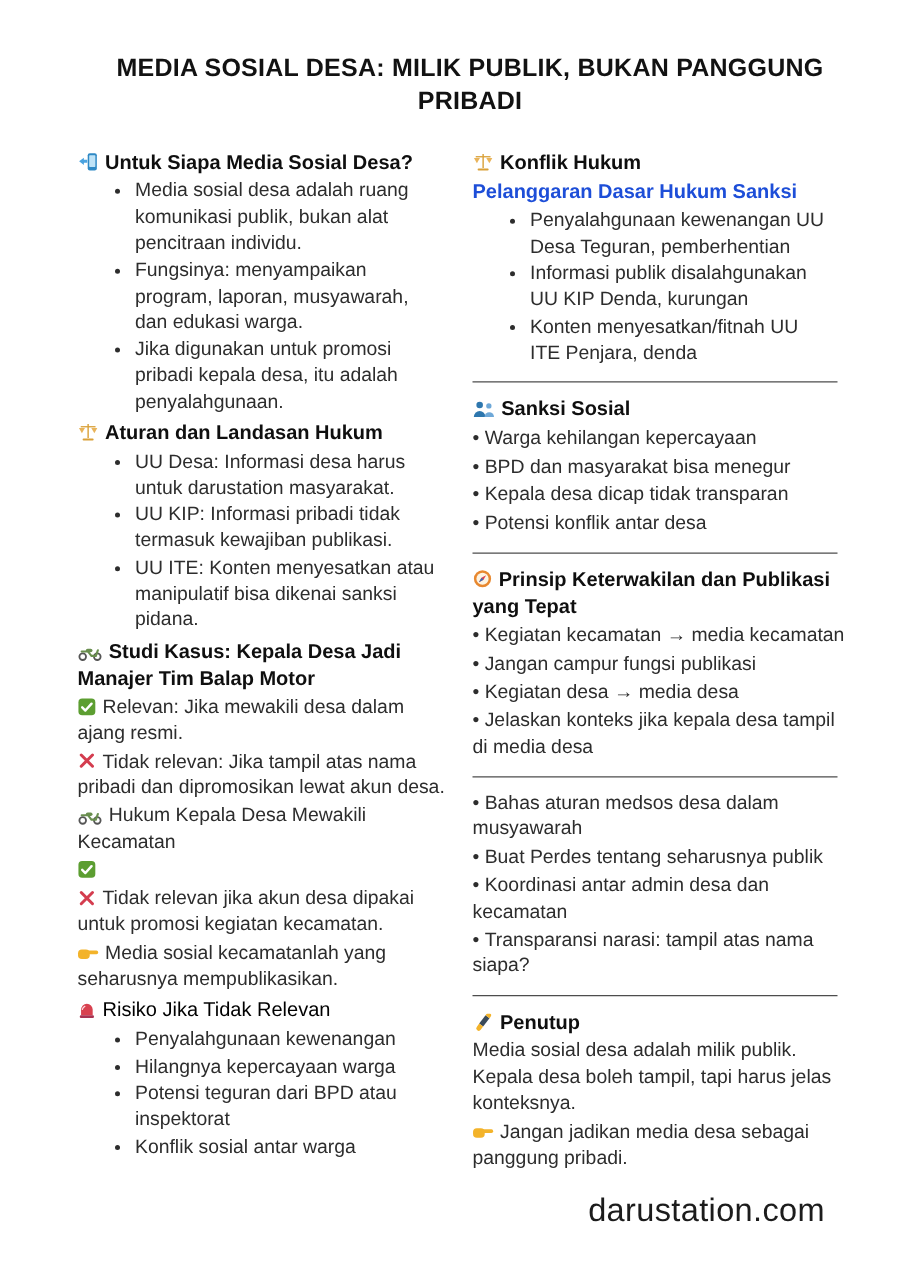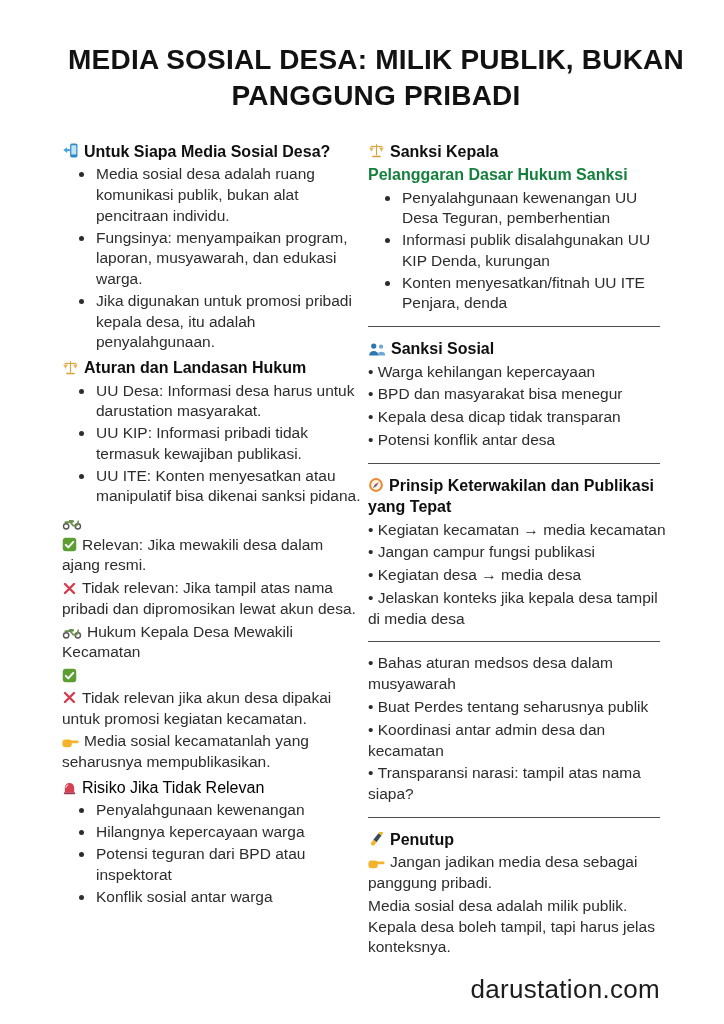--- a/index.html
+++ b/index.html
@@ -3,31 +3,31 @@
 <meta charset="utf-8">
 <style>
   html,body{margin:0;padding:0;}
   body{
     width:724px;height:1024px;overflow:hidden;background:#ffffff;
     font-family:"Liberation Sans",sans-serif;color:#2d2d2d;
     -webkit-font-smoothing:antialiased;
   }
   .page{width:724px;height:1024px;box-sizing:border-box;padding:36px 30px 0 62px;}
   .title{
-    font-size:28px;line-height:1.3;font-weight:700;text-align:center;
+    font-size:20px;line-height:1.3;font-weight:700;text-align:center;
     color:#121212;margin:6px 6px 22px 2px;letter-spacing:.2px;
   }
-  .cols{display:flex;gap:4px;align-items:flex-start;}
+  .cols{display:flex;gap:14px;align-items:flex-start;}
   .col-left{width:302px;flex:none;font-size:15.5px;line-height:1.34;}
   .col-right{width:298px;flex:none;font-size:15.5px;line-height:1.34;}
   .sec-h{font-weight:700;font-size:16px;color:#0f0f0f;margin:4px 0 2px;}
   .sec-h.regular{font-weight:400;color:#000000;}
-  .sub-h{font-weight:700;font-size:16px;color:#15803d;margin:0 0 2px;}
+  .sub-h{font-weight:700;font-size:16px;color:#1d4ed8;margin:0 0 2px;}
   ul.bul{margin:1px 0 2px;padding-left:33px;}
-  ul.bul li{margin:1px 0;padding-left:1px;}
+  ul.bul li{margin:1px 12px;padding-left:1px;}
   .line{margin:2px 0;}
   .line.bold{font-weight:700;color:#101010;}
   .dot{margin:2px 0;}
   .dot::before{content:"\2022\00a0";}
   .hr{border:none;border-top:1.4px solid #4d4d4d;margin:12px 2px 11px 0;width:98%;}
   .rsec{margin-bottom:2px;}
   .footer{
     text-align:right;padding:14px 34px 0 0;font-size:26px;color:#1c1c1c;
     font-weight:400;letter-spacing:.3px;
   }
@@ -72,21 +72,21 @@
         <li>UU KIP: Informasi pribadi tidak termasuk kewajiban publikasi.</li>
         <li>UU ITE: Konten menyesatkan atau manipulatif bisa dikenai sanksi pidana.</li>
       </ul>
 
       <div class="sec-h">
         <span class="ic"><svg width="20" height="14" viewBox="0 0 24 16">
               <circle cx="5" cy="12" r="3.2" fill="none" stroke="#555555" stroke-width="1.7"></circle>
               <circle cx="19" cy="12" r="3.2" fill="none" stroke="#555555" stroke-width="1.7"></circle>
               <path d="M4 7 h6 l3.4 4.2 h4.2 l2-5.4" stroke="#6a8f4f" stroke-width="2" fill="none" stroke-linecap="round"></path>
               <rect x="8" y="4.4" width="6.4" height="3.4" rx="1.7" fill="#6a8f4f"></rect>
-            </svg></span>
+            </svg></span><span>Studi Kasus: Kepala Desa Jadi Manajer Tim Balap Motor</span>
       </div>
       <div class="line">
         <span class="ic"><svg width="15" height="15" viewBox="0 0 20 20">
               <rect x="1" y="1" width="18" height="18" rx="4" fill="#5c9e31"></rect>
               <path d="M5 10.5 l3.4 3.4 L15 6.6" stroke="#ffffff" stroke-width="2.6" fill="none" stroke-linecap="round" stroke-linejoin="round"></path>
             </svg></span><span>Relevan: Jika mewakili desa dalam ajang resmi.</span>
       </div>
       <div class="line">
         <span class="ic"><svg width="15" height="15" viewBox="0 0 20 20">
               <path d="M4 4 L16 16 M16 4 L4 16" stroke="#d43d4f" stroke-width="3.2" stroke-linecap="round"></path>
@@ -137,21 +137,21 @@
     <div class="col-right">
 
       <div class="rsec">
         <div class="sec-h">
           <span class="ic"><svg width="17" height="16" viewBox="0 0 20 20">
                 <rect x="9.3" y="1.5" width="1.4" height="14" fill="#d9a037"></rect>
                 <rect x="4.5" y="16" width="11" height="1.9" rx="0.9" fill="#d9a037"></rect>
                 <rect x="2.6" y="3.6" width="14.8" height="1.3" fill="#d9a037"></rect>
                 <path d="M0.8 5.6 h6 l-3 5.2z" fill="#e9b45a"></path>
                 <path d="M13.2 5.6 h6 l-3 5.2z" fill="#e9b45a"></path>
-              </svg></span><span>Sanksi Kepala</span>
+              </svg></span><span>Konflik Hukum</span>
         </div>
         <div class="sub-h">Pelanggaran Dasar Hukum Sanksi</div>
         <ul class="bul">
           <li>Penyalahgunaan kewenangan UU Desa Teguran, pemberhentian</li>
           <li>Informasi publik disalahgunakan UU KIP Denda, kurungan</li>
           <li>Konten menyesatkan/fitnah UU ITE Penjara, denda</li>
         </ul>
       </div>
       <hr class="hr">
 
@@ -196,27 +196,27 @@
       <hr class="hr">
 
       <div class="rsec">
         <div class="sec-h">
           <span class="ic"><svg width="17" height="15" viewBox="0 0 20 20">
                 <path d="M12.6 1.6 l4.2 3.1 -6.8 8.8 -4.2-3.1z" fill="#3a4a5a"></path>
                 <path d="M5.8 10.4 l4.2 3.1 -2.6 3.6 a2.6 2.6 0 1 1-4.2-3.1z" fill="#f3b32a"></path>
                 <path d="M12.6 1.6 l4.2 3.1 1.2-1.6 a1.6 1.6 0 0 0-4.2-3.1z" fill="#f3b32a"></path>
               </svg></span><span>Penutup</span>
         </div>
+        <div class="line">Media sosial desa adalah milik publik. Kepala desa boleh tampil, tapi harus jelas konteksnya.</div>
         <div class="line">
           <span class="ic"><svg width="17" height="13" viewBox="0 0 20 14">
                 <rect x="0.5" y="3.6" width="11" height="9" rx="3.6" fill="#f3b32a"></rect>
                 <rect x="7.5" y="4.6" width="12" height="3.4" rx="1.7" fill="#f3b32a"></rect>
               </svg></span><span>Jangan jadikan media desa sebagai panggung pribadi.</span>
         </div>
-        <div class="line">Media sosial desa adalah milik publik. Kepala desa boleh tampil, tapi harus jelas konteksnya.</div>
       </div>
 
     </div>
   </div>
 
   <div class="footer">darustation.com</div>
 
 </div>
 
 </body></html>

